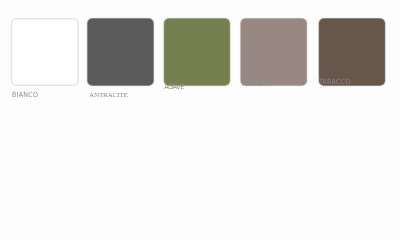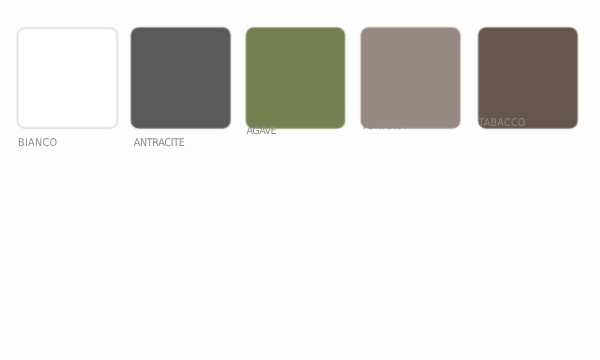--- a/index.html
+++ b/index.html
@@ -89,17 +89,17 @@
         <rect x="317.000" y="16.500" width="69.900" height="70.950" rx="7.000" fill="#66564b" fill-opacity="0.0001"></rect>
         <rect x="317.500" y="17.000" width="68.900" height="69.950" rx="6.500" fill="#66564b" fill-opacity="0.0061"></rect>
         <rect x="318.000" y="17.500" width="67.900" height="68.950" rx="6.000" fill="#66564b" fill-opacity="0.1001"></rect>
         <rect x="318.500" y="18.000" width="66.900" height="67.950" rx="5.500" fill="#66564b" fill-opacity="0.4409"></rect>
         <rect x="319.000" y="18.500" width="65.900" height="66.950" rx="5.000" fill="#66564b" fill-opacity="0.7887"></rect>
         <rect x="319.500" y="19.000" width="64.900" height="65.950" rx="4.500" fill="#66564b" fill-opacity="0.9412"></rect>
         <rect x="320.000" y="19.500" width="63.900" height="64.950" rx="4.000" fill="#66564b"></rect>
       </g>
     </svg>
 <div class="swatch-label" style="color: rgb(145, 145, 145); left: 12px; top: 91.2px; font-size: 7.1px; letter-spacing: 0.22px;">BIANCO</div>
-    <div class="swatch-label" style="color: rgb(141, 141, 141); left: 89.1px; top: 91.2px; font-size: 7.1px; letter-spacing: -0.19px;">ANTRACITE</div>
+    <div class="swatch-label" style="color: rgb(141, 141, 141); left: 89.1px; top: 91.2px; font-size: 7.1px; letter-spacing: -0.19px; font-family: Liberation Serif, serif;">ANTRACITE</div>
     <div class="swatch-label" style="color: rgb(141, 141, 141); left: 164.25px; top: 83px; font-size: 7.1px; letter-spacing: -0.34px;">AGAVE</div>
     <div class="swatch-label" style="color: rgb(144, 139, 136); left: 240.9px; top: 80px; font-size: 7.1px; letter-spacing: -0.1px;">TORTORA</div>
     <div class="swatch-label" style="color: rgb(142, 136, 133); left: 319px; top: 78px; font-size: 7.1px; letter-spacing: 0.16px;">TABACCO</div>
   </div>
 
 </body></html>

